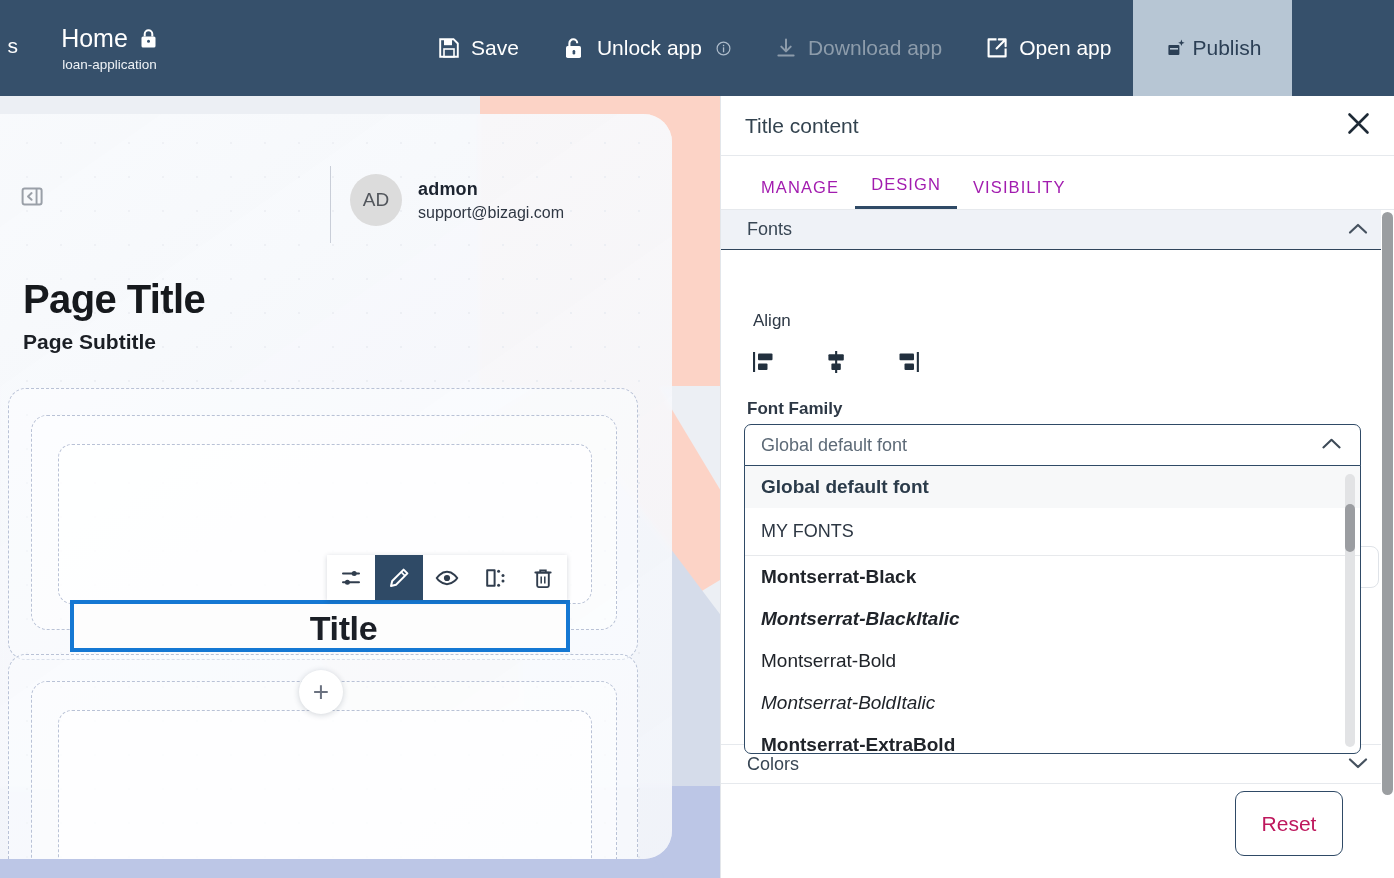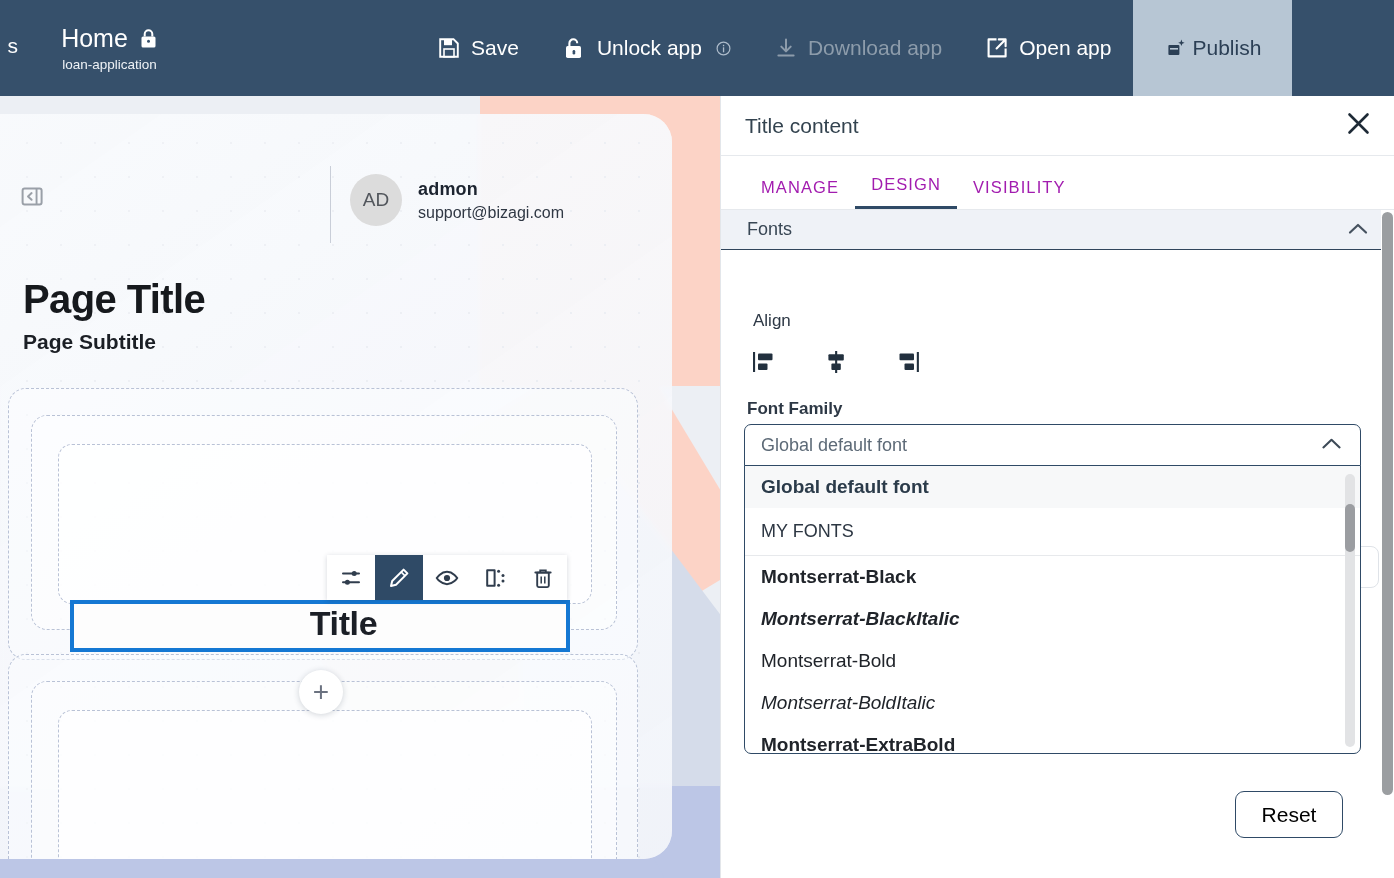--- a/index.html
+++ b/index.html
@@ -120,21 +120,21 @@
     border: 1px dashed #b9c2d6; border-radius: 14px; background: rgba(255,255,255,.6);
   }
   .outer-card2 {
     position: absolute; left: 8px; top: 540px; width: 630px; height: 270px;
     border: 1px dashed #b9c2d6; border-radius: 18px; background: rgba(252,253,255,.5);
   }
 
   .title-widget {
     position: absolute; left: 70px; top: 504px; width: 500px; height: 52px;
     border: 4px solid #1578d3; background: #fdfdfd;
-    display: flex; align-items: flex-start; justify-content: center; padding-left: 47px;
+    display: flex; align-items: flex-end; justify-content: center; padding-left: 47px;
   }
   .title-widget-text { font-size: 34px; font-weight: bold; color: #1b1f26; letter-spacing: -.4px; }
 
   .elem-toolbar {
     position: absolute; left: 327px; top: 459px; height: 45px;
     background: #ffffff; display: flex; align-items: stretch;
     box-shadow: 0 1px 5px rgba(25,40,60,.18);
   }
   .et-btn {
     width: 48px; display: flex; align-items: center; justify-content: center;
@@ -213,23 +213,23 @@
     position: absolute; right: 5px; top: 8px; width: 10px; height: 273px;
     border-radius: 6px; background: #e2e3e5;
   }
   .dd-scroll-thumb {
     position: absolute; right: 5px; top: 38px; width: 10px; height: 48px;
     border-radius: 6px; background: #9b9da1;
   }
 
   .reset-area { position: absolute; left: 0; right: 0; top: 666px; height: 116px; }
   .reset-btn {
-    position: absolute; right: 51px; top: 29px; width: 108px; height: 47px;
+    position: absolute; right: 51px; top: 29px; width: 108px; height: 65px;
     border: 1px solid #2f4a66; border-radius: 9px; background: #ffffff;
-    color: #000000; font-size: 21px; display: flex; align-items: center; justify-content: center;
+    color: #be185d; font-size: 21px; display: flex; align-items: center; justify-content: center;
     cursor: pointer; font-family: "Liberation Sans", sans-serif;
   }
 
   .panel-scroll-track { position: absolute; right: 0; top: 114px; width: 13px; height: 668px; background: #ffffff; }
   .panel-scroll-thumb { position: absolute; right: 1px; top: 116px; width: 11px; height: 583px; border-radius: 7px; background: #9b9ea1; }
 </style>
 </head>
 <body>
 
 <div id="root">
@@ -484,20 +484,28 @@
           <div class="dd-item w-bold">Montserrat-Bold</div>
           <div class="dd-item w-bolditalic">Montserrat-BoldItalic</div>
           <div class="dd-item w-extrabold">Montserrat-ExtraBold</div>
         </div>
         <div class="dd-scroll-track"></div>
         <div class="dd-scroll-thumb"></div>
       </div>
 
     </div>
 
+    <div class="section-head collapsed">
+      <span>Colors</span>
+      <span class="chev">
+        <svg width="20" height="13" viewBox="0 0 20 13" fill="none">
+          <path d="M2 2.5L10 10l8-7.5" stroke="#46525f" stroke-width="2.2" fill="none" stroke-linecap="round" stroke-linejoin="round"></path>
+        </svg>
+      </span>
+    </div>
 
     <div class="reset-area">
       <div class="reset-btn">Reset</div>
     </div>
 
     <div class="panel-scroll-track"></div>
     <div class="panel-scroll-thumb"></div>
   </div>
 
 </div>

